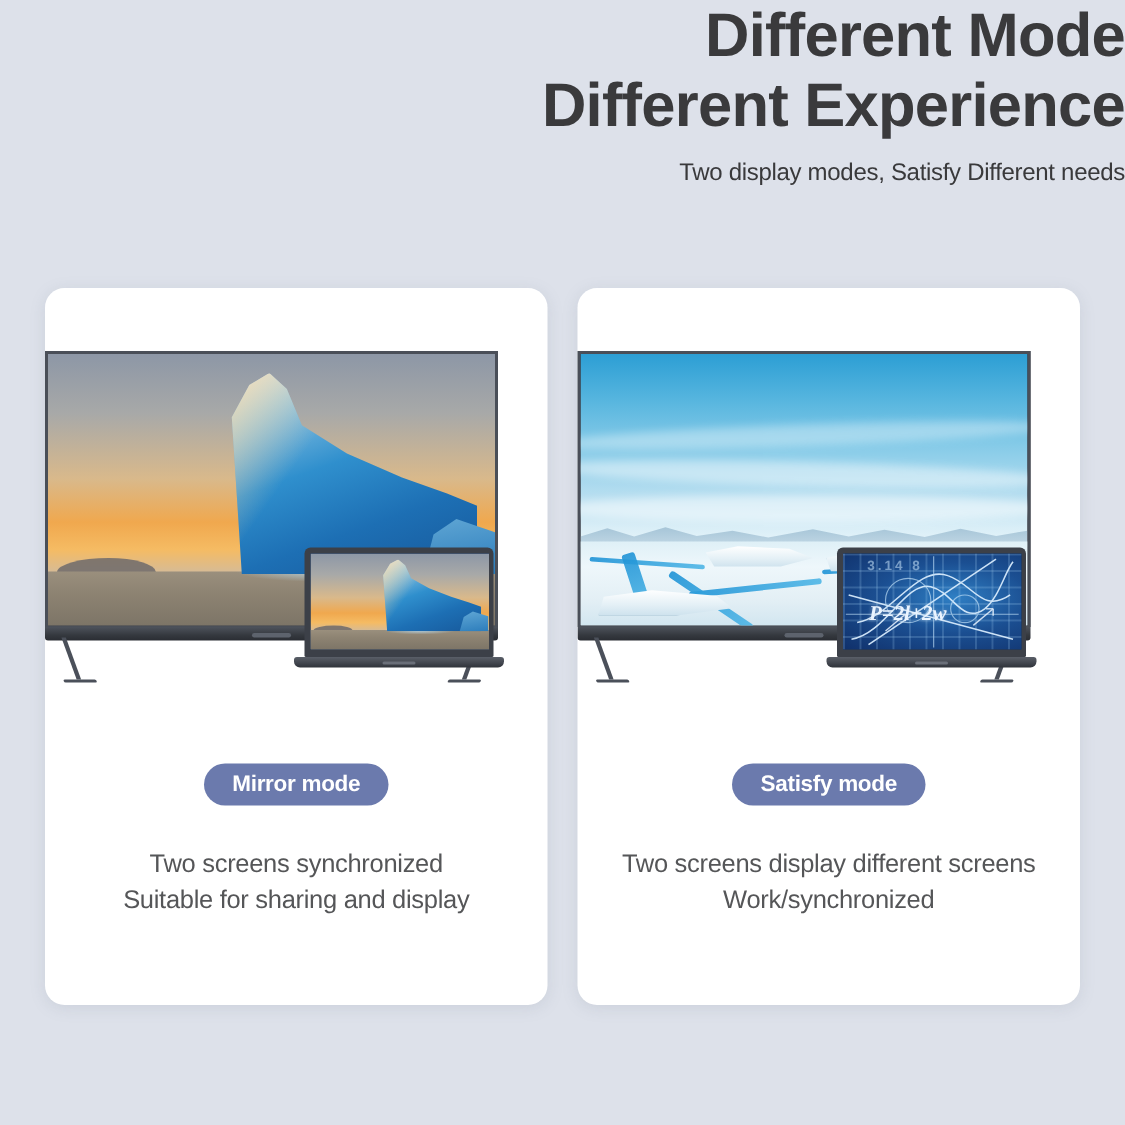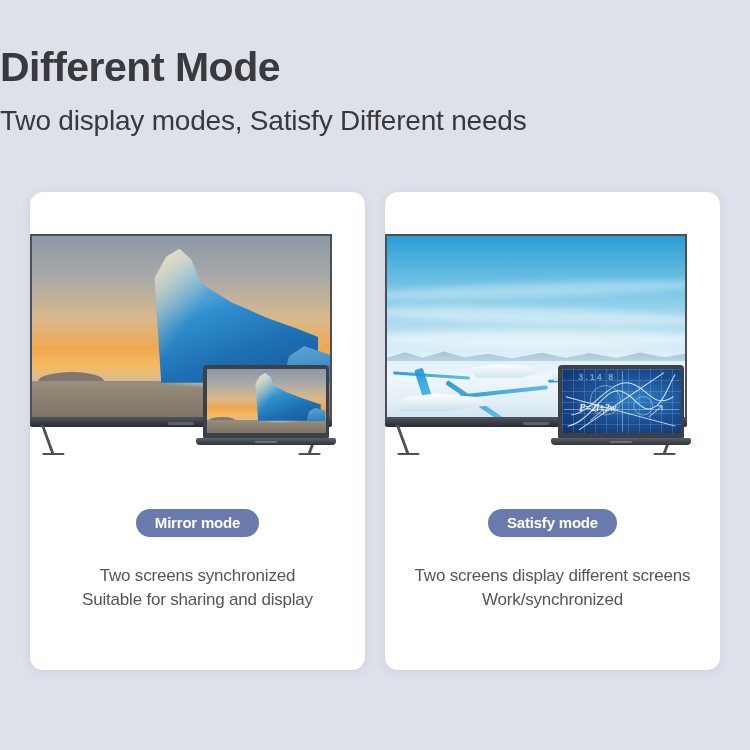--- a/index.html
+++ b/index.html
@@ -9,33 +9,33 @@
     overflow: hidden;
   }
 
   body {
     background: #dde1ea;
     font-family: "Liberation Sans", sans-serif;
     position: relative;
   }
 
   
-  .header { padding-top: 44px; text-align: left; }
+  .header { text-align: right; }
 
   .headline {
     font-size: 41px;
     font-weight: bold;
     color: #3a3a3c;
     line-height: 1.14;
     letter-spacing: -0.5px;
   }
 
   .subhead {
     margin-top: 14px;
-    font-size: 28px;
+    font-size: 16px;
     color: #39393b;
     letter-spacing: -0.2px;
   }
 
   
   .cards {
     position: absolute;
     top: 192px; left: 30px;
     width: 690px; height: 478px;
     display: flex;
@@ -229,21 +229,21 @@
     background-image:
       linear-gradient(rgba(160,205,240,.22) 1px, transparent 1px),
       linear-gradient(90deg, rgba(160,205,240,.22) 1px, transparent 1px);
     background-size: 11px 11px;
   }
   .board svg { position: absolute; inset: 0; width: 100%; height: 100%; }
   .formula {
     position: absolute;
     left: 15%; top: 52%;
     color: #eaf4ff;
-    font-size: 10px;
+    font-size: 14px;
     font-weight: bold;
     font-family: "Liberation Serif", serif;
     font-style: italic;
     text-shadow: 0 0 3px rgba(255,255,255,.45);
     white-space: nowrap;
   }
   .board-top-text {
     position: absolute; left: 14%; top: 5%;
     color: rgba(200,228,250,.55);
     font-size: 9px; font-weight: bold;
@@ -272,20 +272,21 @@
     line-height: 1.42;
     letter-spacing: -0.2px;
   }
 </style>
 </head>
 <body>
 
 <div class="header">
   <div class="headline">
     <div>Different Mode</div>
+    <div>Different Experience</div>
   </div>
   <div class="subhead">Two display modes, Satisfy Different needs</div>
 </div>
 
 <div class="cards">
 
   <div class="card">
 
     <div class="scene">
 

